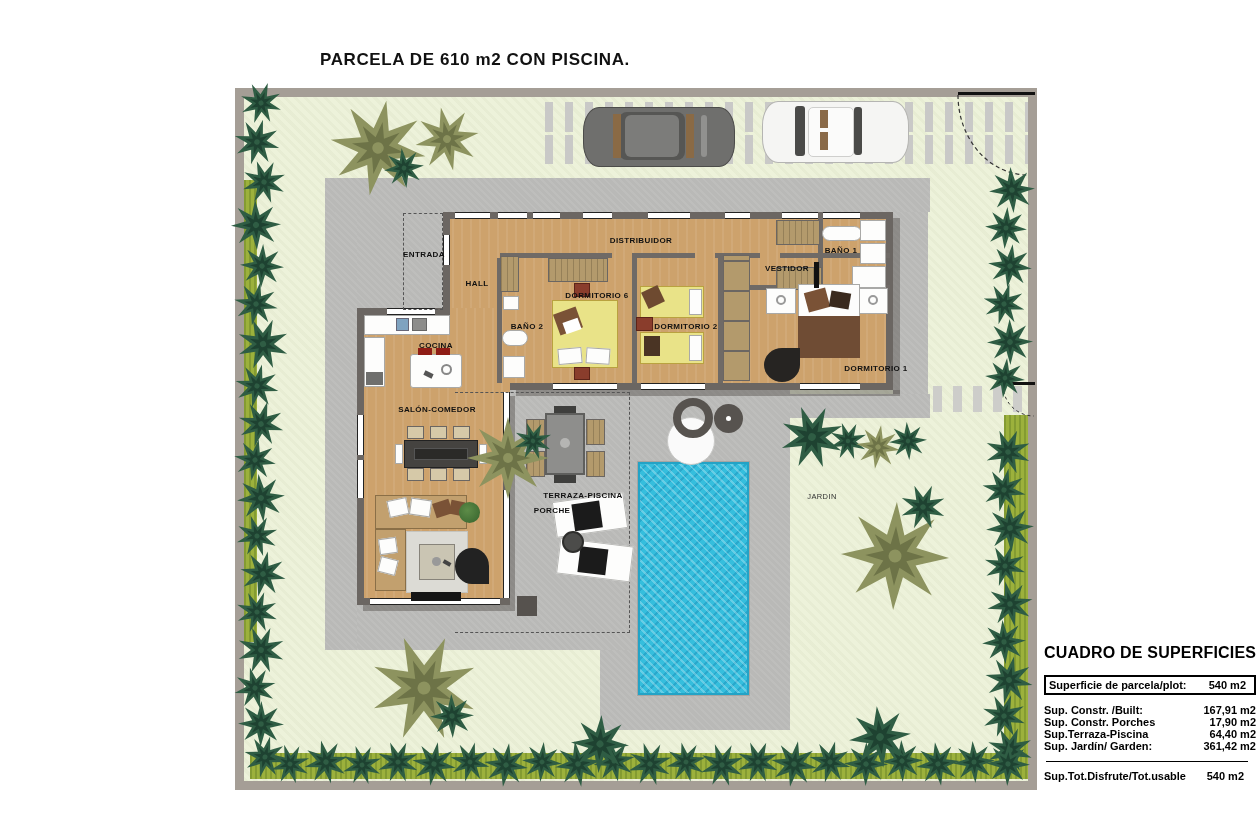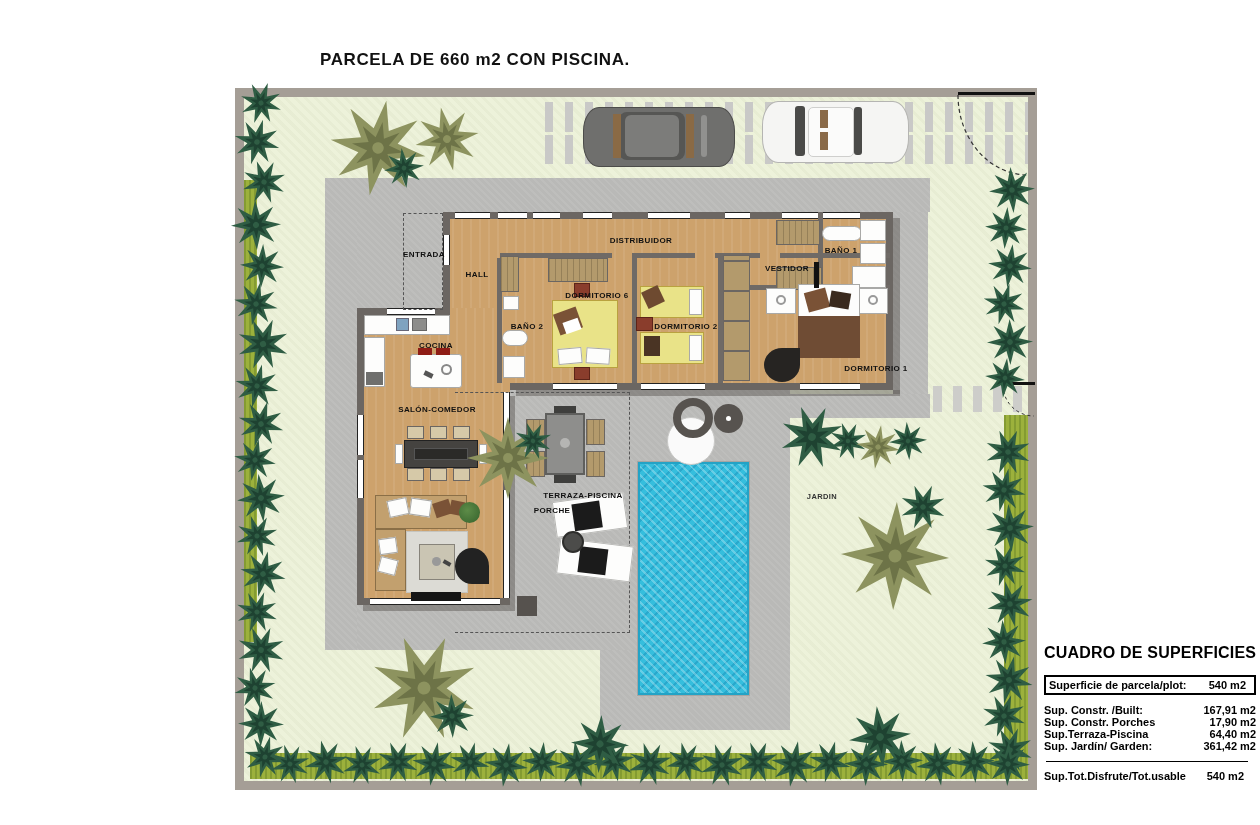--- a/index.html
+++ b/index.html
@@ -35,21 +35,21 @@
         box-sizing:border-box;z-index:23;}
   .fur{position:absolute;z-index:26;box-sizing:border-box;}
   .white{background:#fdfdfc;border:1px solid #a9a9a7;}
   .tan{background:#b39a6c;border:1px solid #6b6662;
        background-image:repeating-linear-gradient(90deg,rgba(60,50,30,.25) 0 1px,transparent 1px 6px);}
   .yellowbed{background:#e9e388;border:1px solid #b9a23f;}
   .rust{background:#8a3d2c;border:1px solid #5c2418;}
   .dashed{position:absolute;border:1px dashed #555;z-index:25;box-sizing:border-box;}
   .lbl{position:absolute;transform:translate(-50%,-50%);font-size:8px;font-weight:bold;color:#111;
        letter-spacing:.4px;white-space:nowrap;z-index:50;}
-  .lbl.sm{font-size:7.5px;font-weight:bold;color:#333;}
+  .lbl.sm{font-size:7.5px;font-weight:normal;color:#333;}
   .tree{position:absolute;z-index:45;overflow:visible;}
   .t-d{--t1:#2f5d44;--t2:#1e4231;}
   .t-o{--t1:#8d935f;--t2:#6d7347;}
   .car{position:absolute;z-index:30;}
   .arc{position:absolute;z-index:32;overflow:visible;}
   .gate{position:absolute;background:#111;z-index:33;}
   .poolitem{position:absolute;z-index:28;box-sizing:border-box;}
   
   .surf{position:absolute;left:1044px;top:644px;width:212px;z-index:60;color:#000;}
   .surf .t{font-size:16px;font-weight:bold;letter-spacing:.2px;white-space:nowrap;}
@@ -67,21 +67,21 @@
 <svg width="0" height="0" style="position:absolute" aria-hidden="true">
 <defs>
 <g id="tree-shape">
 <polygon fill="var(--t1)" points="100,50 69.4,58 85.4,85.4 58,69.4 50,100 42,69.4 14.6,85.4 30.6,58 0,50 30.6,42 14.6,14.6 42,30.6 50,0 58,30.6 85.4,14.6 69.4,42"></polygon>
 <polygon fill="var(--t2)" transform="translate(22.5,22.5) scale(0.55)" points="100,50 69.4,58 85.4,85.4 58,69.4 50,100 42,69.4 14.6,85.4 30.6,58 0,50 30.6,42 14.6,14.6 42,30.6 50,0 58,30.6 85.4,14.6 69.4,42"></polygon>
 <circle cx="50" cy="50" r="6" fill="var(--t1)"></circle>
 </g>
 </defs>
 </svg>
 
-<div class="plan-title">PARCELA DE 660 m2 CON PISCINA.</div>
+<div class="plan-title">PARCELA DE 610 m2 CON PISCINA.</div>
 
 <div class="plot"></div>
 
 <div class="hedge" style="left:244px;top:180px;width:13px;height:462px"></div>
 <div class="hedge" style="left:1004px;top:415px;width:24px;height:360px"></div>
 <div class="hedge" style="left:250px;top:753px;width:778px;height:26px"></div>
 
 <div class="stripes" style="left:545px;top:102px;width:483px;height:30px"></div>
 <div class="stripes" style="left:545px;top:135px;width:483px;height:29px"></div>
 
@@ -268,21 +268,21 @@
 <div class="fur" style="left:443px;top:561px;width:8px;height:4px;background:#444;transform:rotate(30deg);z-index:28"></div>
 <div class="fur" style="left:455px;top:548px;width:34px;height:36px;background:#222;border-radius:100% 100% 0 100%;z-index:27"></div>
 <div class="fur" style="left:459px;top:502px;width:21px;height:21px;border-radius:50%;background:radial-gradient(circle at 40% 40%,#5d8c48,#35622c);z-index:27"></div>
 <div class="fur" style="left:411px;top:592px;width:50px;height:9px;background:#151515;z-index:27"></div>
 
 <div class="dashed" style="left:403px;top:213px;width:40px;height:97px"></div>
 <div class="dashed" style="left:455px;top:392px;width:175px;height:241px;border-left:none"></div>
 <div class="fur" style="left:517px;top:596px;width:20px;height:20px;background:#56524e;z-index:27"></div>
 
 <div class="lbl" style="left:424px;top:254px">ENTRADA</div>
-<div class="lbl" style="left:477px;top:274px">HALL</div>
+<div class="lbl" style="left:477px;top:283px">HALL</div>
 <div class="lbl" style="left:641px;top:240px">DISTRIBUIDOR</div>
 <div class="lbl" style="left:527px;top:326px">BAÑO 2</div>
 <div class="lbl" style="left:597px;top:295px">DORMITORIO 6</div>
 <div class="lbl" style="left:686px;top:326px">DORMITORIO 2</div>
 <div class="lbl" style="left:787px;top:268px">VESTIDOR</div>
 <div class="lbl" style="left:841px;top:250px">BAÑO 1</div>
 <div class="lbl" style="left:876px;top:368px">DORMITORIO 1</div>
 <div class="lbl" style="left:436px;top:345px">COCINA</div>
 <div class="lbl" style="left:437px;top:409px">SALÓN-COMEDOR</div>
 <div class="lbl" style="left:552px;top:510px">PORCHE</div>

